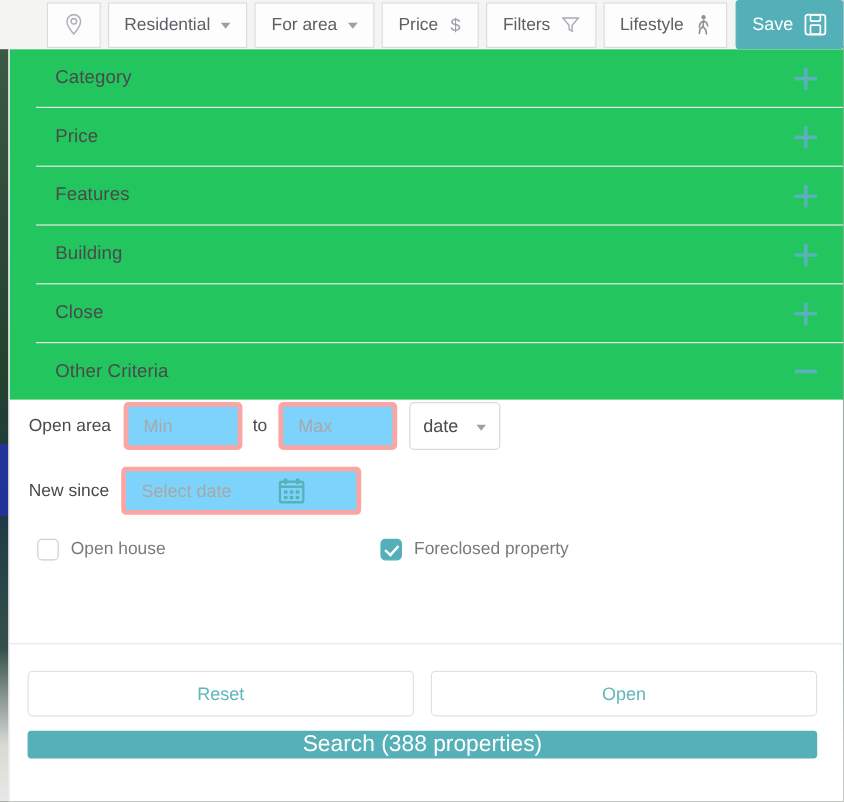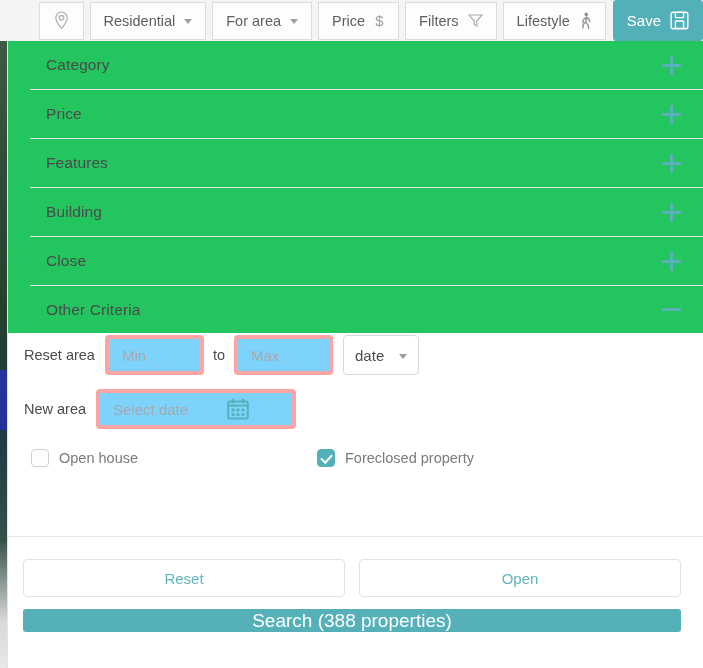--- a/index.html
+++ b/index.html
@@ -370,36 +370,36 @@
 
     <div class="acc-row expanded">
       <span class="acc-label">Other Criteria</span>
       <span class="acc-toggle minus"></span>
     </div>
   </div>
 
   <div id="criteria-body">
 
     <div class="crit-line">
-      <span class="crit-label">Reset area</span>
+      <span class="crit-label">Open area</span>
 
       <input id="land-min" class="txtfield" type="text" placeholder="Min" style="">
 
       <span id="land-to">to</span>
 
       <input id="land-max" class="txtfield" type="text" placeholder="Max" style="">
 
       <div class="selectbox">
         <span>date</span>
         <span class="caret"></span>
       </div>
     </div>
 
     <div class="crit-line date">
-      <span class="crit-label">New area</span>
+      <span class="crit-label">New since</span>
 
       <div id="date-wrap">
         <input id="date-input" class="txtfield" type="text" placeholder="Select date" style="">
         <span id="cal-icon">
           <svg width="22" height="22" viewBox="0 0 22 22">
             <rect x="1.2" y="3.4" width="19.6" height="17.2" rx="1.8" fill="none" stroke="#57b1b9" stroke-width="2"></rect>
             <rect x="4.4" y="0.8" width="3" height="4.6" rx="1" fill="#57b1b9"></rect>
             <rect x="14.6" y="0.8" width="3" height="4.6" rx="1" fill="#57b1b9"></rect>
             <rect x="1.2" y="6.6" width="19.6" height="2" fill="#57b1b9"></rect>
             <g fill="#57b1b9">

